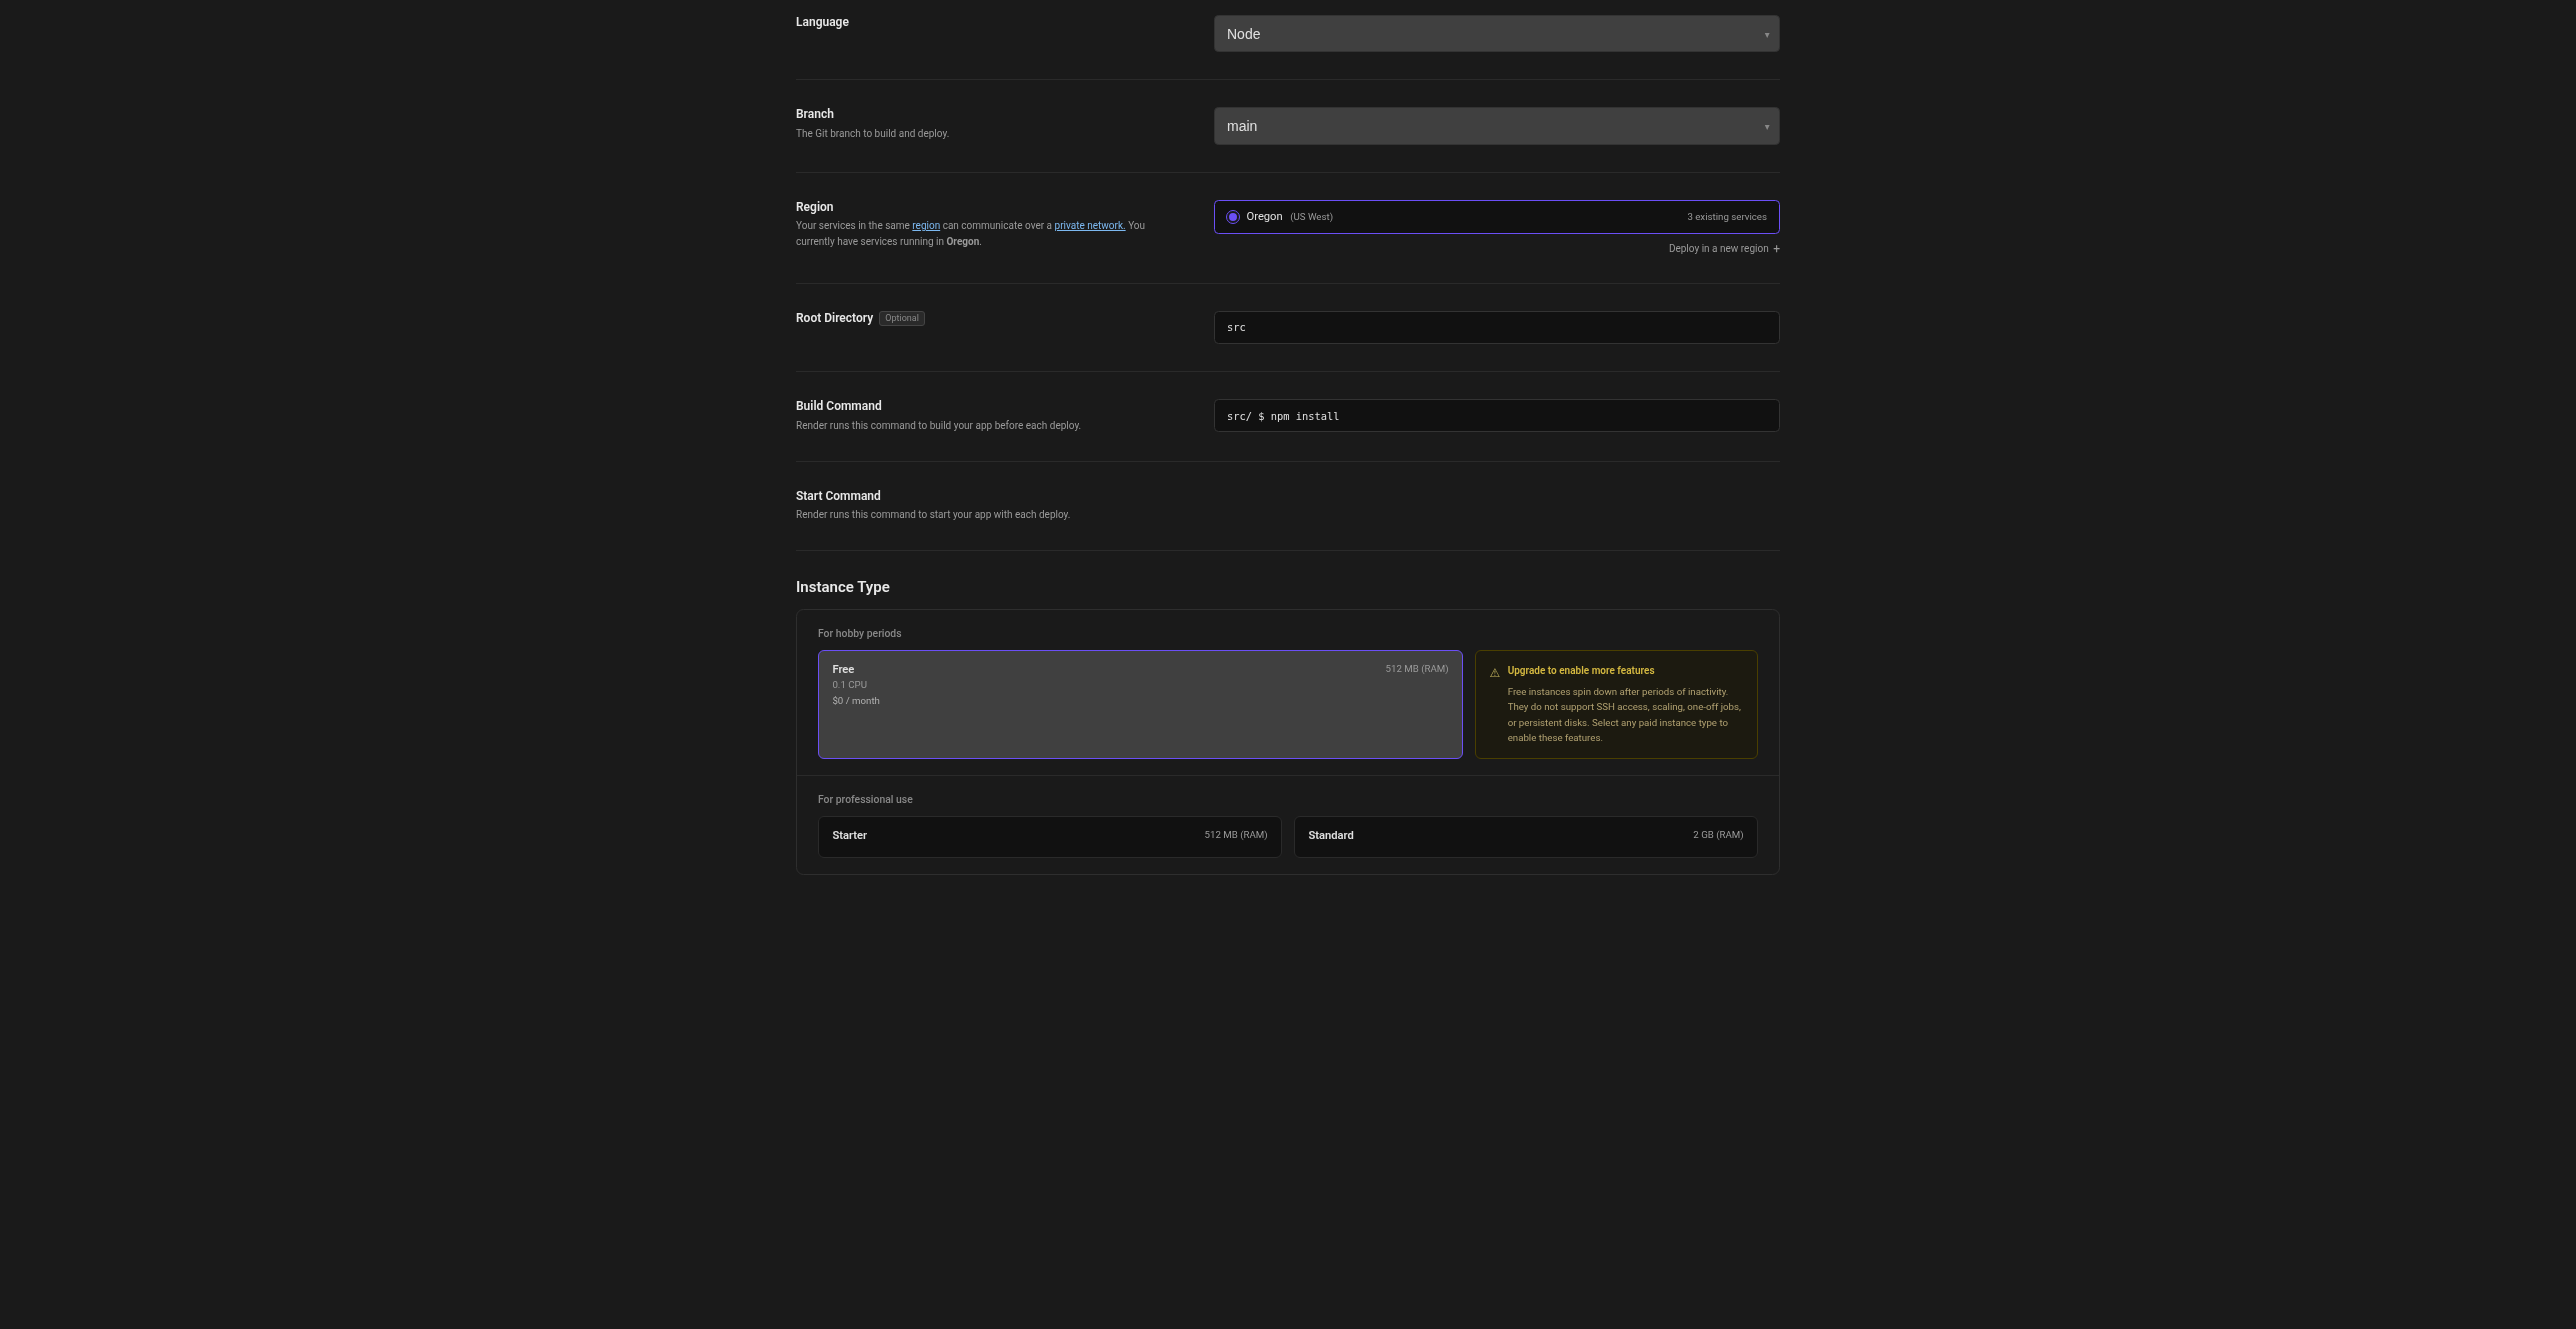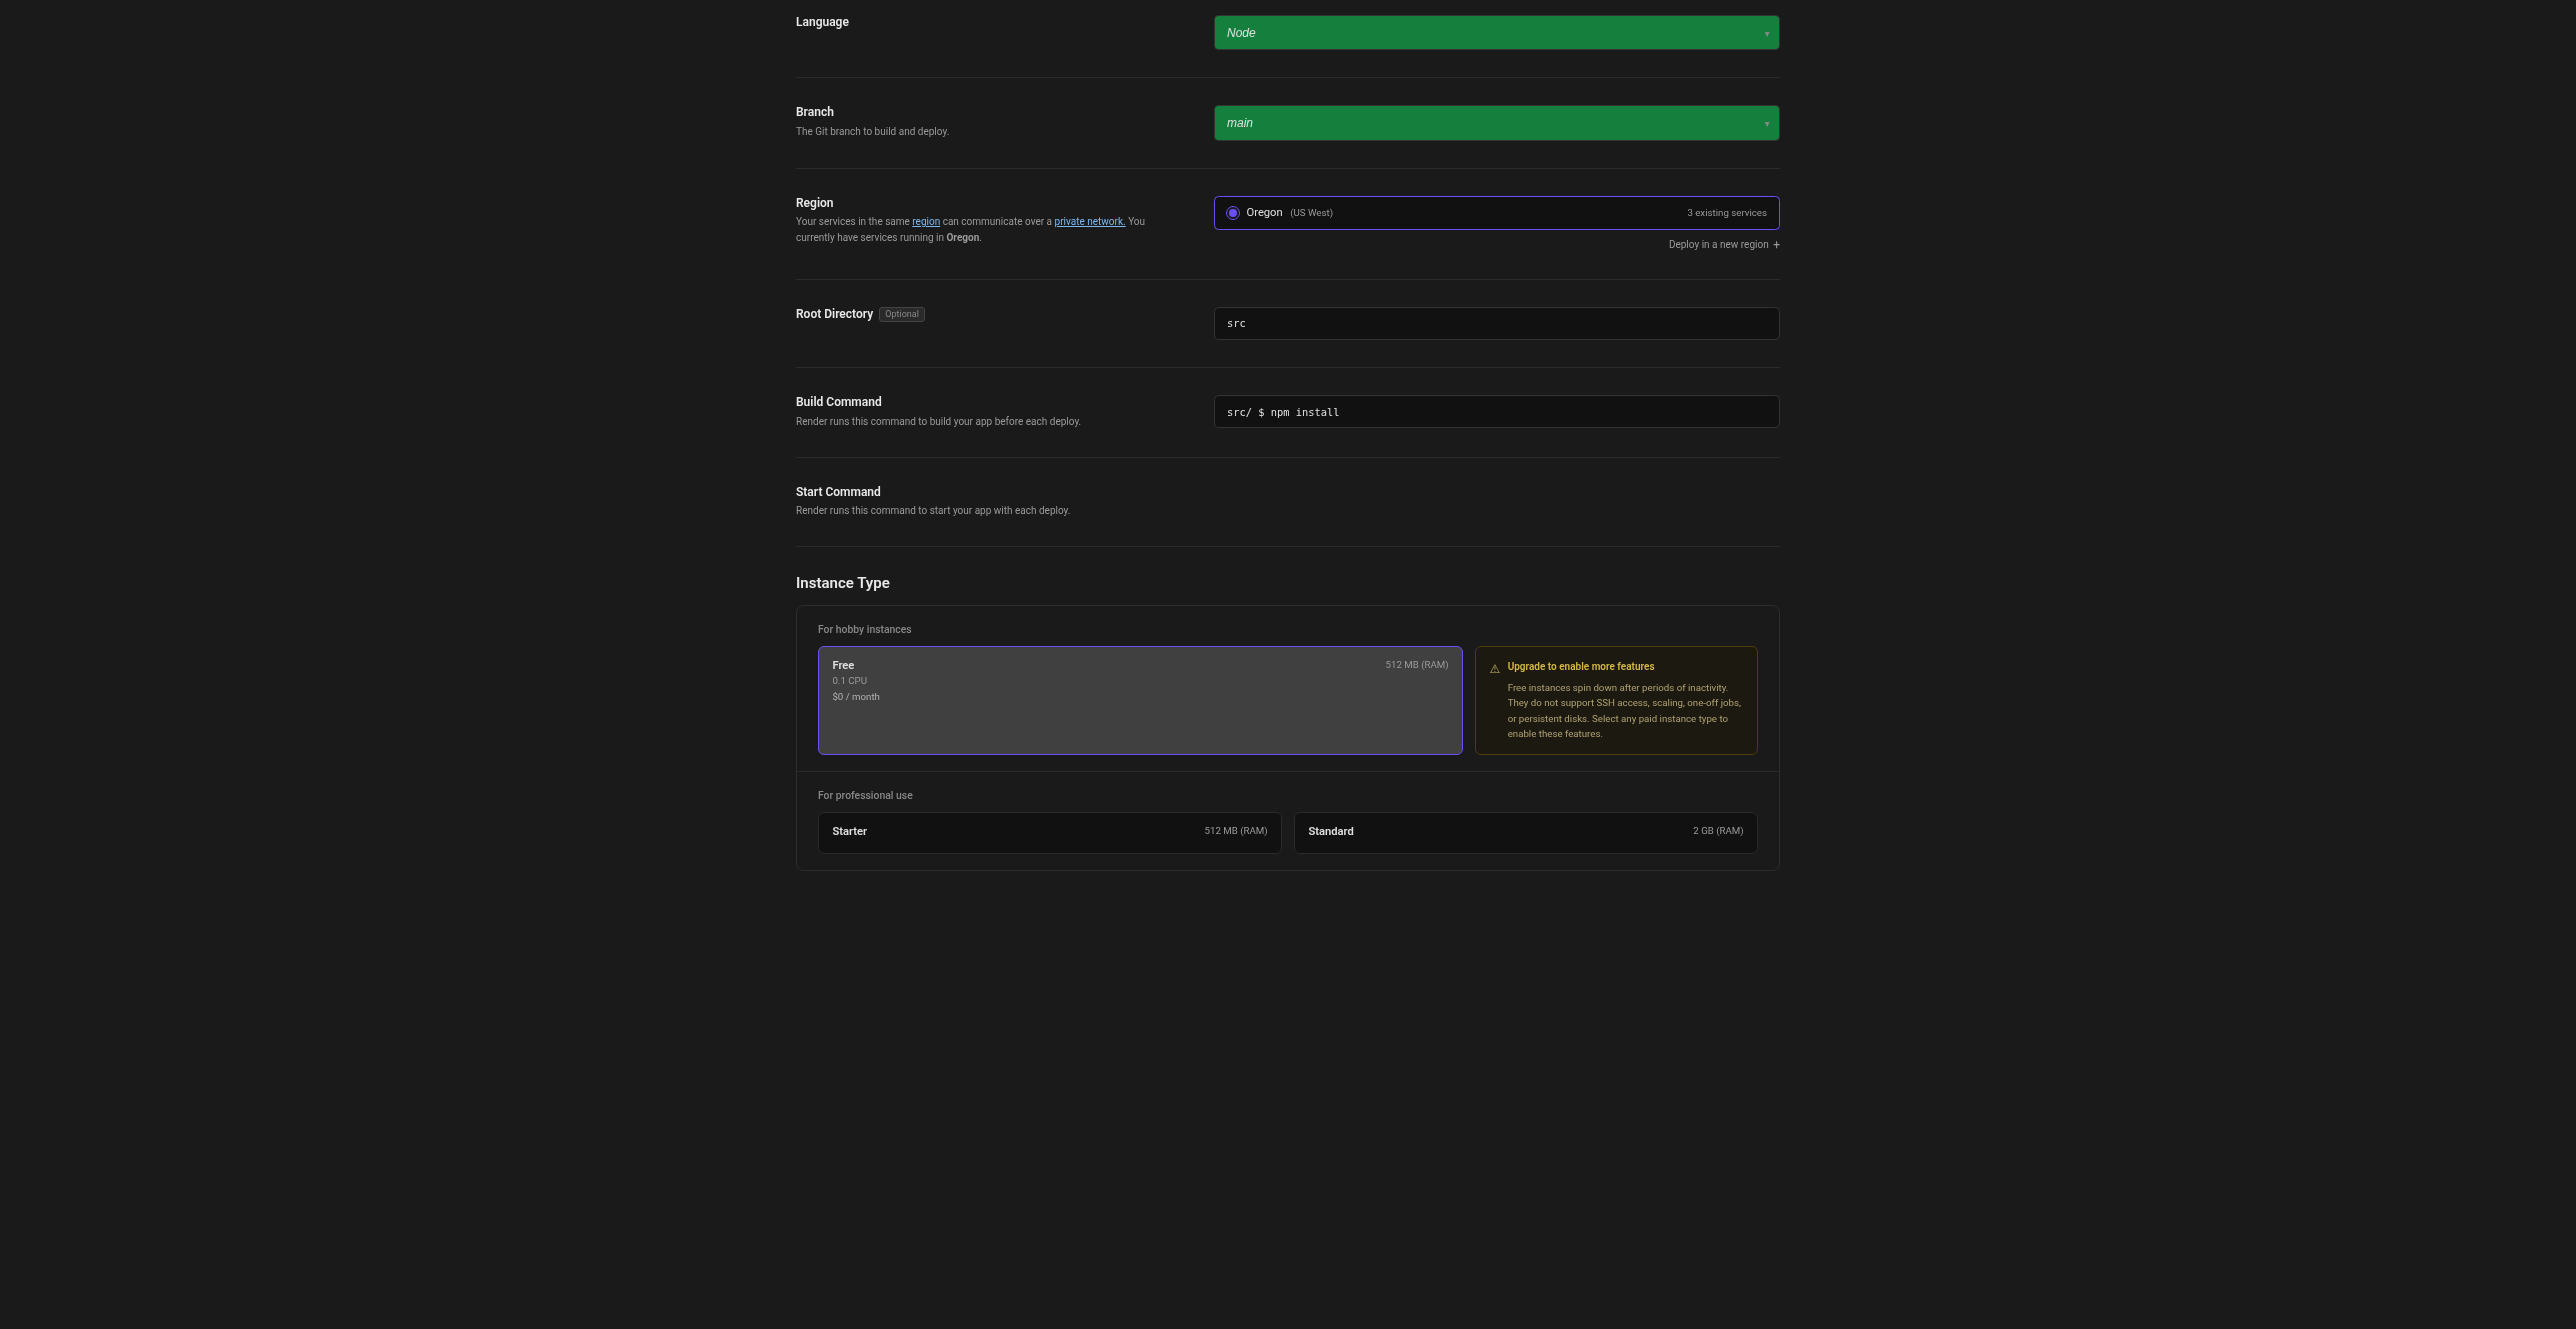--- a/index.html
+++ b/index.html
@@ -56,30 +56,29 @@
     }
     .section-control {
       flex: 1;
     }
     .select-wrapper {
       position: relative;
       width: 100%;
     }
     .select-box {
       width: 100%;
-      background: #15803d;
+      background: #404040;
       border: 0.7px solid #333;
       border-radius: 4.5px;
       color: #e0e0e0;
-      font-size: 12px;
+      font-size: 14px;
       padding: 9.7px 31px 9.7px 12px;
       appearance: none;
       cursor: pointer;
       outline: none;
-      font-style: italic;
     }
     .chevron-icon {
       position: absolute;
       right: 10.4px;
       top: 50%;
       transform: translateY(-50%);
       pointer-events: none;
       color: #888;
       font-size: 9.7px;
     }
@@ -368,21 +367,21 @@
   </div>
 
   <hr class="divider">
 
   <div>
     <div class="instance-type-title">Instance Type</div>
 
     <div class="instance-type-container">
 
       <div class="instance-section">
-        <div class="instance-section-label">For hobby instances</div>
+        <div class="instance-section-label">For hobby periods</div>
         <div class="instance-cards-row">
 
           <div class="instance-card selected">
             <div class="instance-card-header">
               <span class="instance-card-name">Free</span>
               <span class="instance-card-ram">512 MB (RAM)</span>
             </div>
             <div class="instance-card-cpu">0.1 CPU</div>
             <div class="instance-card-price">$0 / month</div>
           </div>

